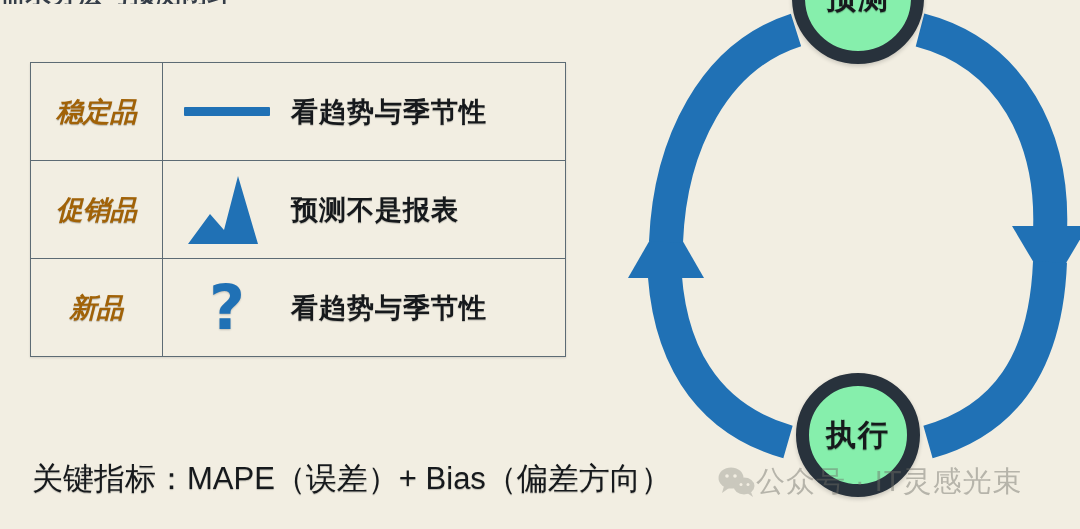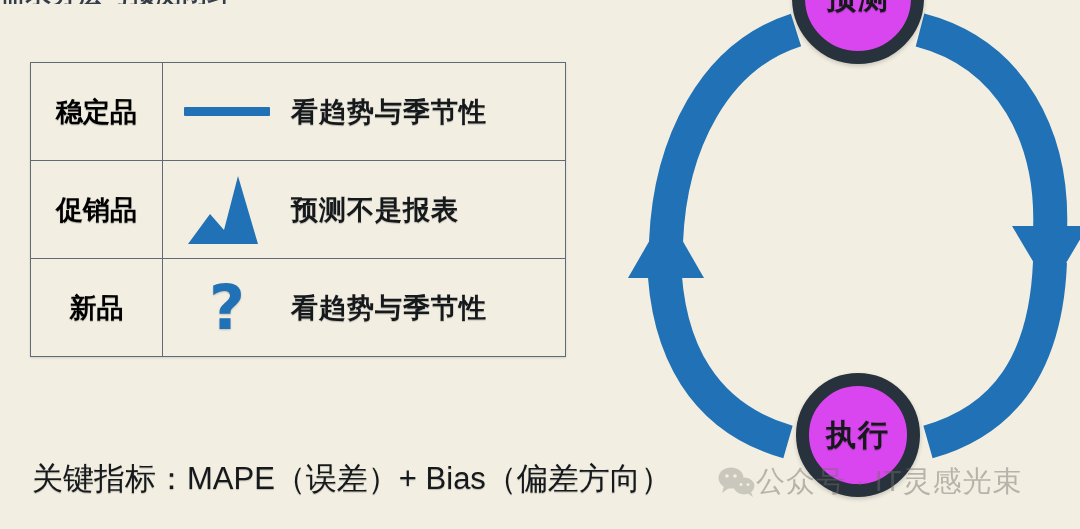--- a/index.html
+++ b/index.html
@@ -69,23 +69,24 @@
   }
   .tcell-label {
     width: 132px;
     flex: 0 0 132px;
     border-right: 1.5px solid #5d6b74;
     display: flex;
     align-items: center;
     justify-content: center;
     font-size: 27px;
     font-weight: bold;
-    color: #000000;
+    color: #a16207;
     box-sizing: border-box;
     text-shadow: 0 1px 1px rgba(0,0,0,0.25);
+    font-style: italic;
   }
   .tcell-body {
     flex: 1 1 auto;
     display: flex;
     align-items: center;
     box-sizing: border-box;
   }
   .icon-box {
     width: 128px;
     flex: 0 0 128px;
@@ -134,21 +135,21 @@
   #cycle {
     position: absolute;
     left: 620px;
     top: -10px;
     width: 460px;
     height: 520px;
   }
   .node-circle {
     position: absolute;
     border-radius: 50%;
-    background: #d946ef;
+    background: #86efac;
     border: 13px solid #28323c;
     display: flex;
     align-items: center;
     justify-content: center;
     box-sizing: border-box;
     box-shadow: 0 2px 4px rgba(0,0,0,0.18);
   }
   .node-label {
     font-size: 30px;
     font-weight: bold;

